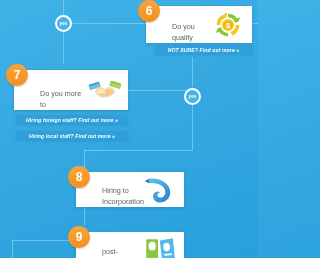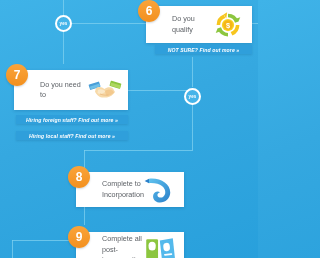--- a/index.html
+++ b/index.html
@@ -22,21 +22,21 @@
     background:#45b4e9; border:2px solid #ffffff;
     display:flex; align-items:center; justify-content:center;
     font-size:4.5px; font-weight:bold; color:#ffffff; letter-spacing:.2px;
     z-index:6;
   }
 
   
   .card {
     position:absolute; background:#ffffff;
     box-shadow:0 1px 3px rgba(0,60,110,.22);
-    display:flex; align-items:center; z-index:4;
+    display:flex; align-items:flex-end; z-index:4;
   }
   .card-text {
     color:#5d6166; font-size:7.2px; line-height:1.45;
     padding-left:26px; flex:1;
   }
   .card-icon { width:34px; margin-right:6px; flex:none; position:relative; height:100%; }
 
   
   .step-num {
     position:absolute; width:22px; height:22px; border-radius:50%;
@@ -115,21 +115,21 @@
 </div>
 <div class="step-num" style="left:138px; top:0px;">
   <span>6</span>
 </div>
 <div class="cta" style="left:155px; top:45px; width:97px; height:9px;">
   <span>NOT SURE? Find out more »</span>
 </div>
 
 <div class="card" style="left:14px; top:70px; width:114px; height:40px;">
   <div class="card-text">
-    <div>Do you need to</div>
+    <div>Do you more to</div>
   </div>
   <div class="card-icon">
     <svg class="ic-hands" viewBox="0 0 68 52">
       <rect x="2" y="12" width="22" height="11" rx="1.5" transform="rotate(-18 13 17)" fill="#4a9fd8"></rect>
       <rect x="4" y="16" width="20" height="6" rx="1" transform="rotate(-18 14 19)" fill="#6fc0e8"></rect>
       <rect x="44" y="10" width="22" height="11" rx="1.5" transform="rotate(16 55 15)" fill="#8cc63f"></rect>
       <rect x="45" y="14" width="20" height="6" rx="1" transform="rotate(16 55 17)" fill="#aed75f"></rect>
       <path d="M16 22 C22 18 28 20 33 24 C38 20 45 19 50 23 L54 30 C50 36 44 40 38 41 L28 41 C21 40 16 34 14 29 Z" fill="#f7d9a8"></path>
       <path d="M20 26 C25 23 31 25 35 29 C30 34 24 35 19 32 Z" fill="#fae8c8"></path>
       <path d="M34 28 C39 24 45 24 49 27 L52 31 C48 36 42 38 36 37 Z" fill="#f3c98e"></path>
@@ -142,42 +142,41 @@
 </div>
 <div class="cta" style="left:16px; top:115px; width:112px; height:9px;">
   <span>Hiring foreign staff? Find out more »</span>
 </div>
 <div class="cta" style="left:16px; top:131px; width:112px; height:9px;">
   <span>Hiring local staff? Find out more »</span>
 </div>
 
 <div class="card" style="left:76px; top:172px; width:108px; height:35px;">
   <div class="card-text">
-    <div>Complete to Incorporation</div>
+    <div>Hiring to Incorporation</div>
   </div>
   <div class="card-icon">
     <svg class="ic-arrow" viewBox="0 0 48 48">
       <defs>
         <linearGradient id="gArrow" x1="0" y1="0" x2="1" y2="1">
           <stop offset="0%" stop-color="#5fc3ef"></stop>
           <stop offset="100%" stop-color="#2a7fc9"></stop>
         </linearGradient>
       </defs>
       <path d="M8 6 C26 4 42 14 42 28 C42 38 33 45 24 44 C17 43 13 37 15 31 C17 26 23 25 26 28 C22 28 20 32 23 35 C27 38 33 35 34 29 C35 20 26 12 8 13 Z" fill="url(#gArrow)"></path>
       <path d="M8 6 L8 13 L1 9.5 Z" fill="#2a7fc9"></path>
     </svg>
   </div>
 </div>
 <div class="step-num" style="left:68px; top:166px;">
   <span>8</span>
 </div>
 
 <div class="card" style="left:76px; top:232px; width:108px; height:36px;">
   <div class="card-text">
-    <div>Complete all</div>
     <div>post-incorporation</div>
   </div>
   <div class="card-icon">
     <svg class="ic-docs" viewBox="0 0 56 44">
       <rect x="3" y="4" width="20" height="34" rx="2" fill="#8cc63f"></rect>
       <rect x="7" y="8" width="12" height="15" rx="6" fill="#ffffff"></rect>
       <path d="M26 6 L48 2 L52 40 L30 42 Z" fill="#53b9ec"></path>
       <rect x="32" y="10" width="11" height="14" rx="5.5" fill="#ffffff" transform="rotate(-6 37 17)"></rect>
       <rect x="33" y="28" width="14" height="3" rx="1.5" fill="#ffffff" transform="rotate(-6 40 29)"></rect>
     </svg>

